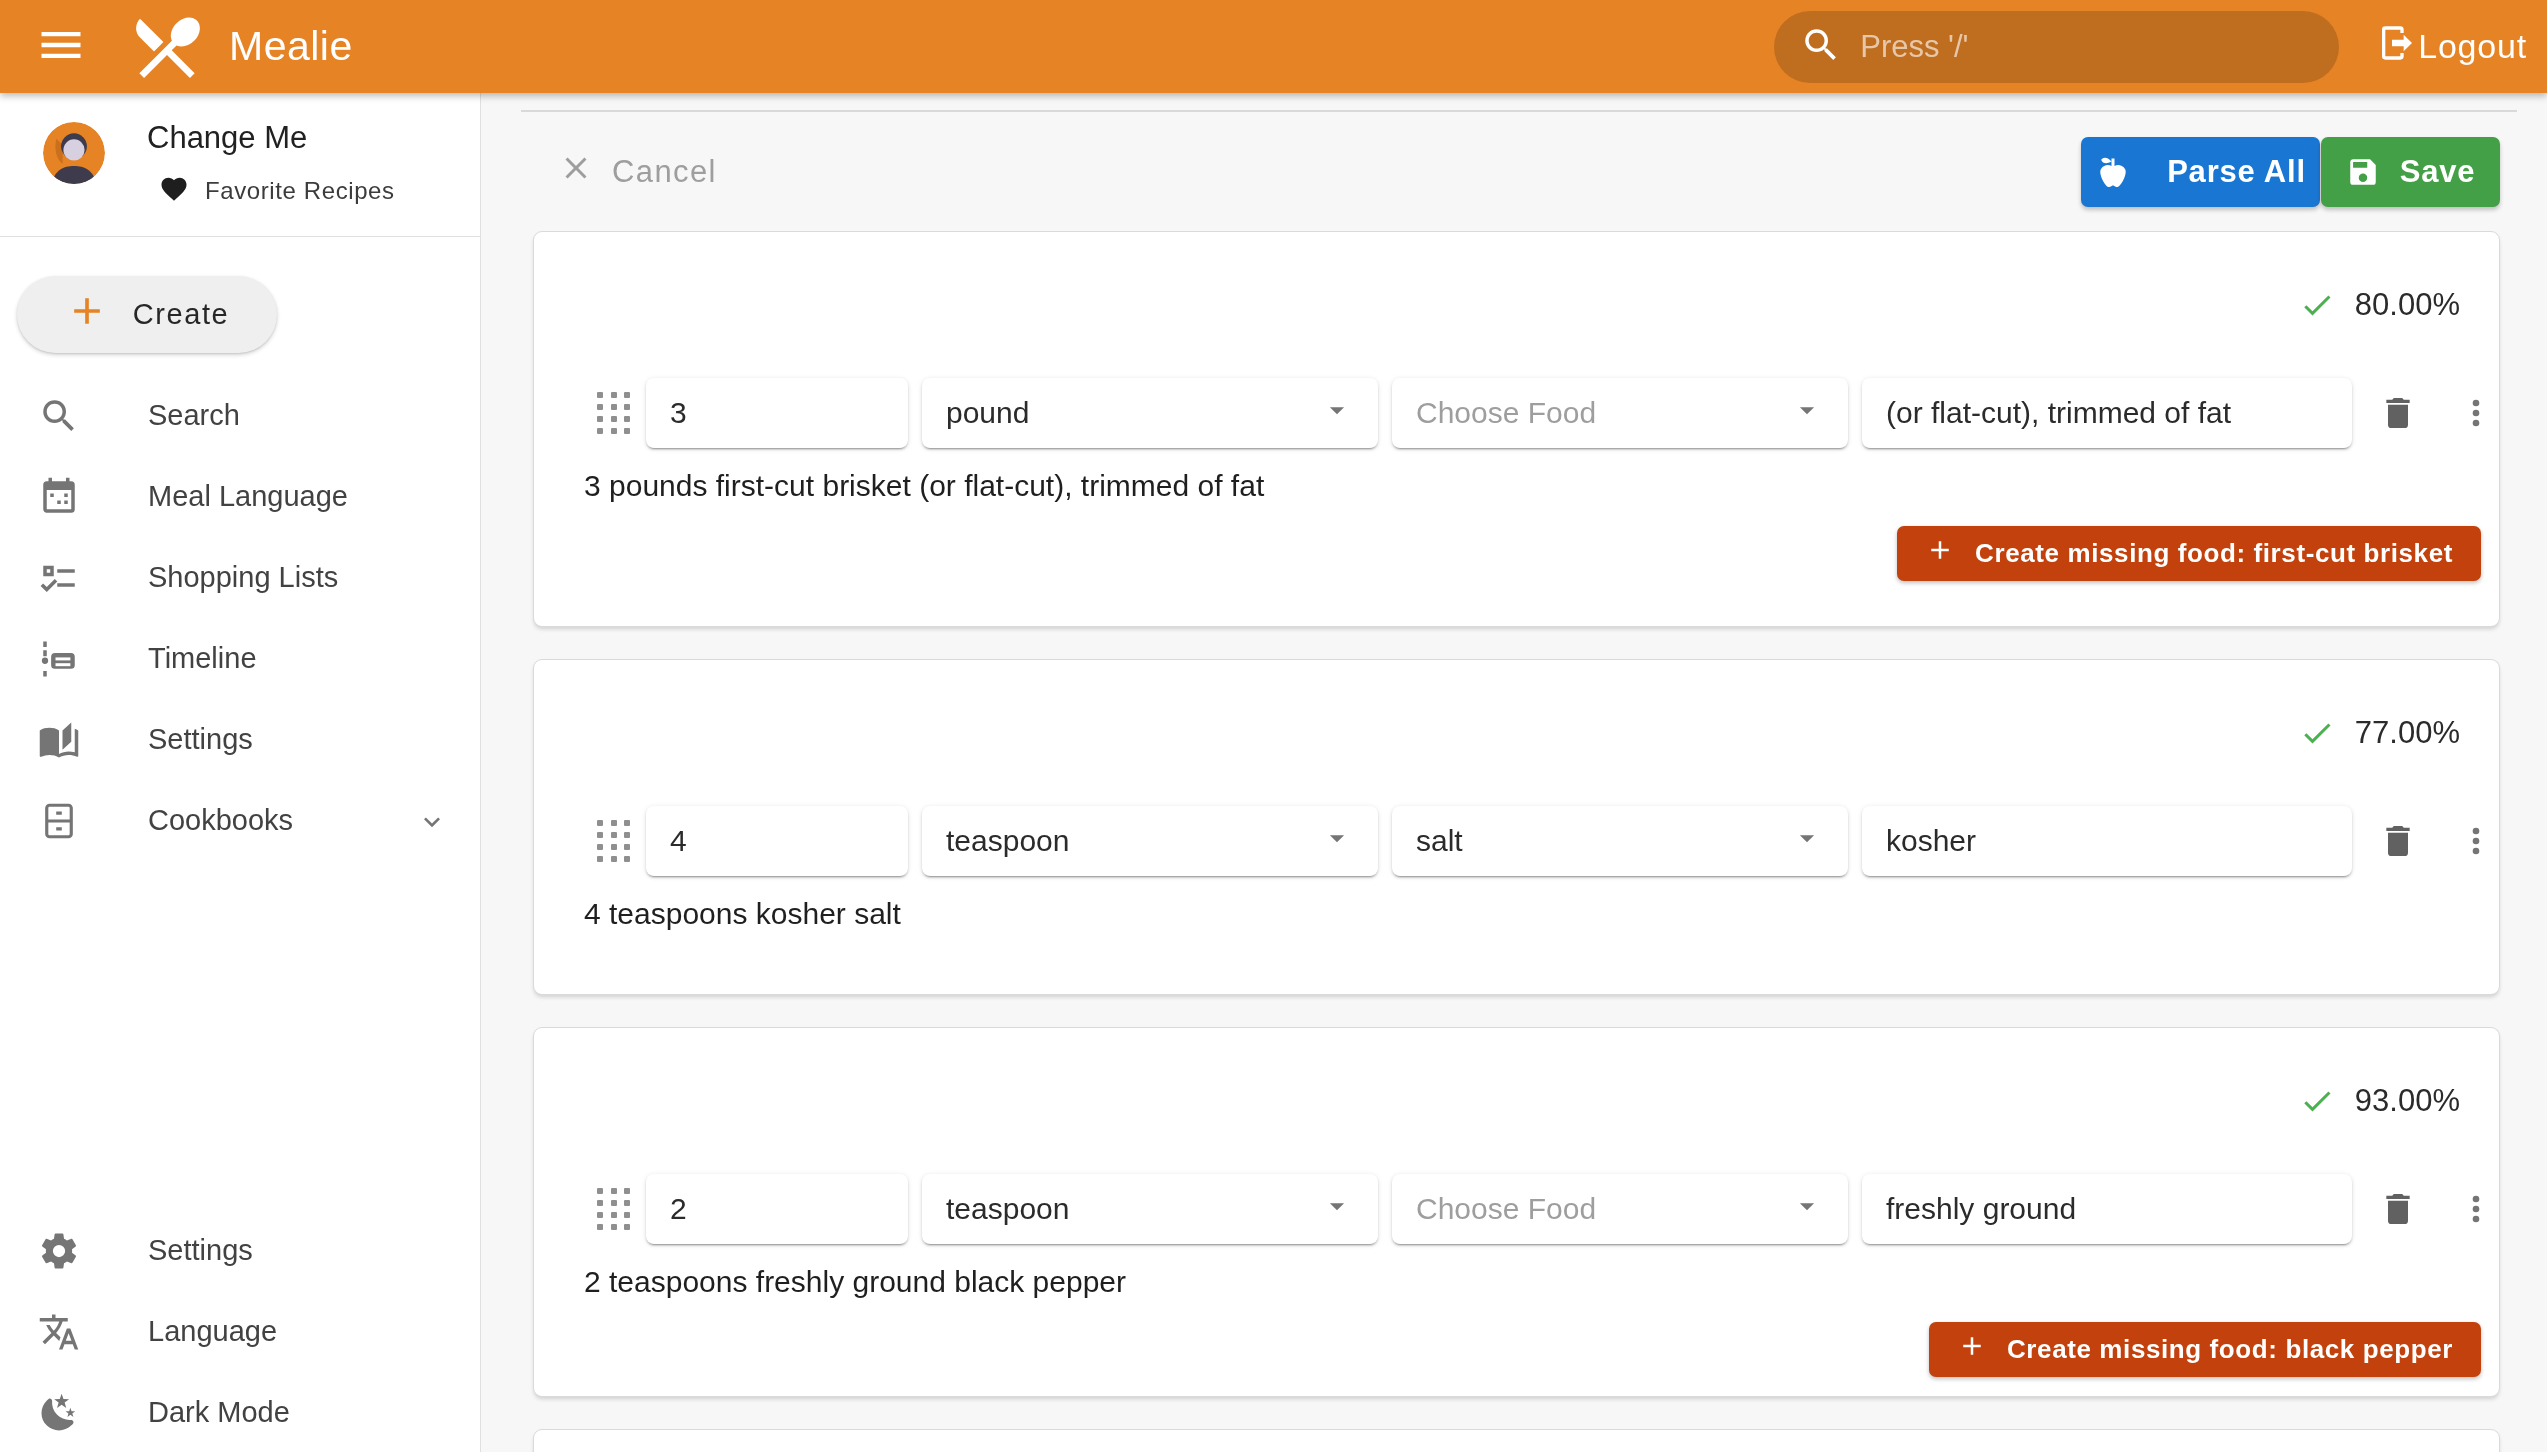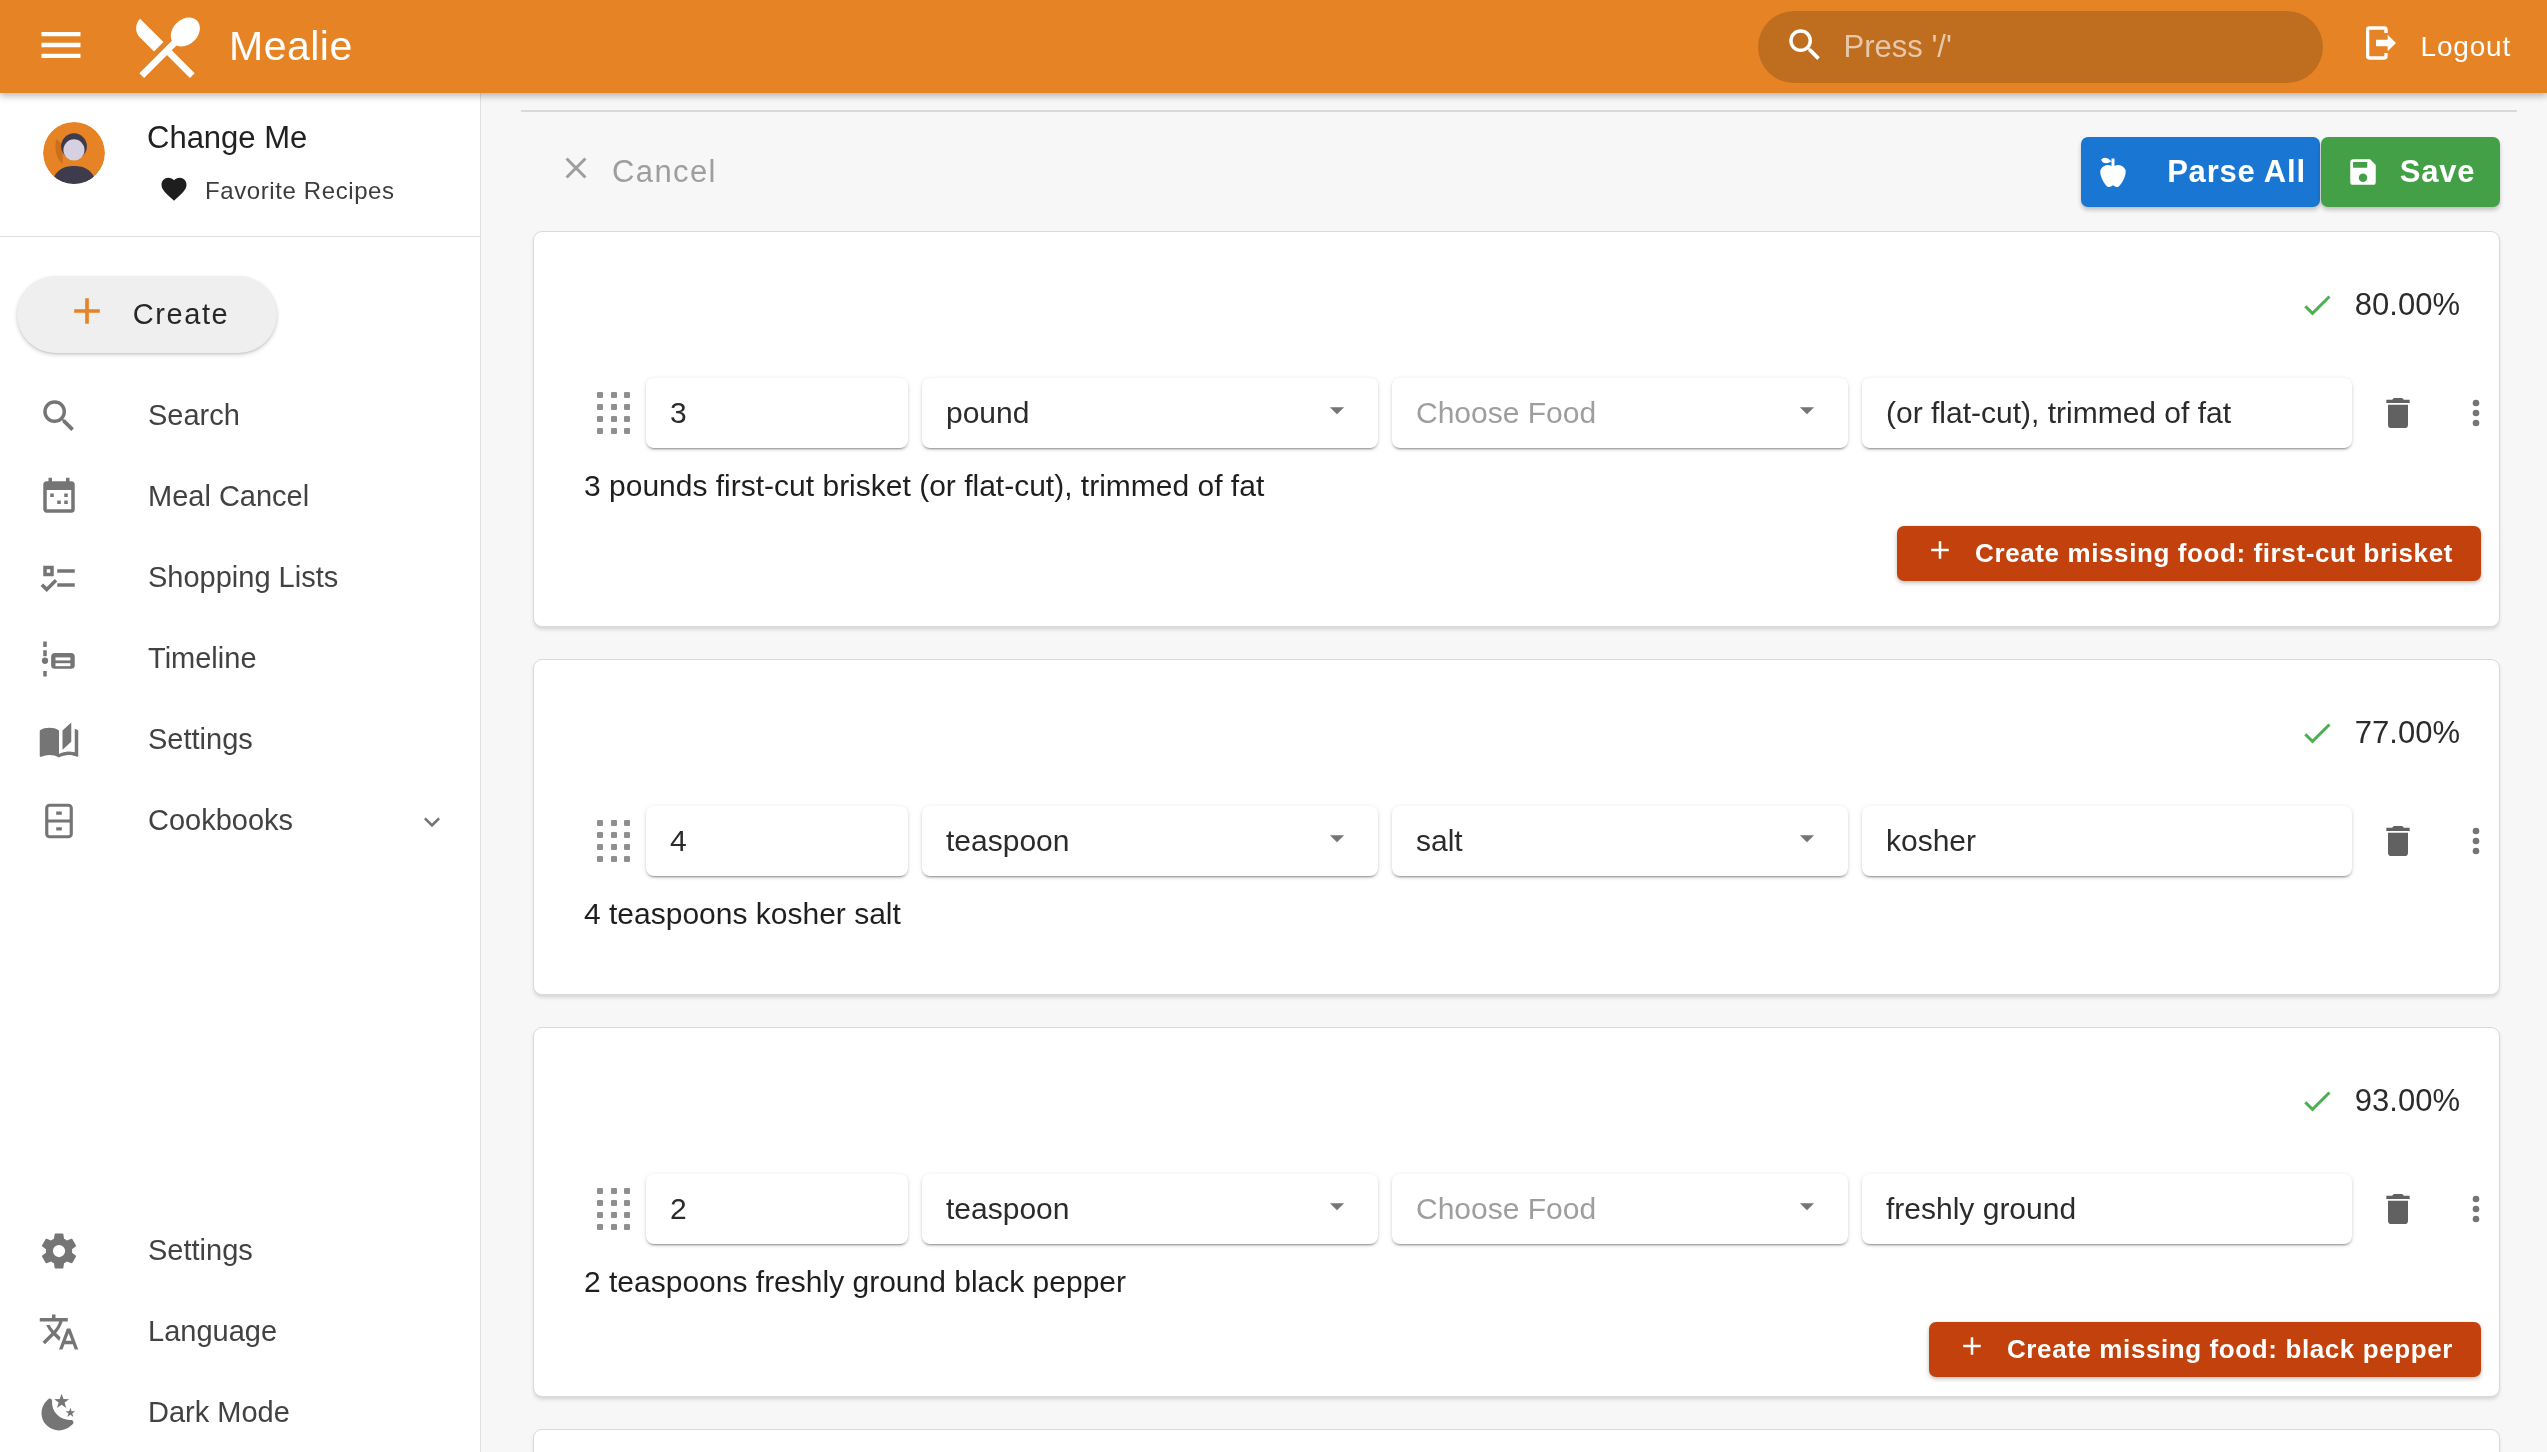--- a/index.html
+++ b/index.html
@@ -13,22 +13,22 @@
     box-shadow:0 3px 7px rgba(0,0,0,.28); }
   .hamburger { margin-left:33px; width:56px; height:56px; display:flex; align-items:center;
     justify-content:center; cursor:pointer; }
   .logo { margin-left:38px; width:80px; height:80px; }
   .app-title { color:#fff; font-size:41px; font-weight:500; letter-spacing:0.5px; margin-left:22px; }
   .search-pill { margin-left:auto; width:565px; height:72px; border-radius:36px;
     background:rgba(0,0,0,.165); display:flex; align-items:center; padding:0 26px; }
   .search-pill input { flex:1; border:none; outline:none; background:transparent;
     font-size:31px; color:#fff; margin-left:18px; font-family:inherit; }
   .search-pill input::placeholder { color:rgba(255,255,255,.62); }
-  .logout-btn { display:flex; align-items:center; gap:20px; margin-left:38px; margin-right:36px;
-    color:#fff; font-size:28px; font-weight:500; letter-spacing:0.8px; cursor:pointer; }
+  .logout-btn { display:flex; align-items:center; gap:1px; margin-left:38px; margin-right:20px;
+    color:#fff; font-size:34px; font-weight:500; letter-spacing:0.8px; cursor:pointer; }
 
   
   .sidebar { position:absolute; top:93px; left:0; width:481px; height:1360px; background:#fff;
     border-right:1px solid #e0e0e0; display:flex; flex-direction:column; z-index:10; }
   .user-block { height:143px; position:relative; }
   .avatar { position:absolute; left:43px; top:29px; width:62px; height:62px; border-radius:50%;
     overflow:hidden; }
   .user-name { position:absolute; left:147px; top:27px; font-size:31px; color:#212121; }
   .fav-row { position:absolute; left:159px; top:81px; display:flex; align-items:center; gap:16px;
     cursor:pointer; }
@@ -179,21 +179,21 @@
             </svg>
         </span>
         <span class="lbl">Search</span>
       </div>
       <div class="nav-item">
         <span class="ic">
           <svg width="42" height="42" viewBox="0 0 24 24">
               <path fill="#757575" d="M19,19V8H5V19H19M16,1H18V3H19A2,2 0 0,1 21,5V19A2,2 0 0,1 19,21H5C3.89,21 3,20.1 3,19V5A2,2 0 0,1 5,3H6V1H8V3H16V1M7,10H9V12H7V10M15,10H17V12H15V10M11,14H13V16H11V14M15,14H17V16H15V14Z"></path>
             </svg>
         </span>
-        <span class="lbl">Meal Cancel</span>
+        <span class="lbl">Meal Language</span>
       </div>
       <div class="nav-item">
         <span class="ic">
           <svg width="42" height="42" viewBox="0 0 24 24">
               <path fill="#757575" d="M3,5H9V11H3V5M5,7V9H7V7H5M11,7H21V9H11V7M11,15H21V17H11V15M5,20L1.5,16.5L2.91,15.09L5,17.17L9.59,12.59L11,14L5,20Z"></path>
             </svg>
         </span>
         <span class="lbl">Shopping Lists</span>
       </div>
       <div class="nav-item">

